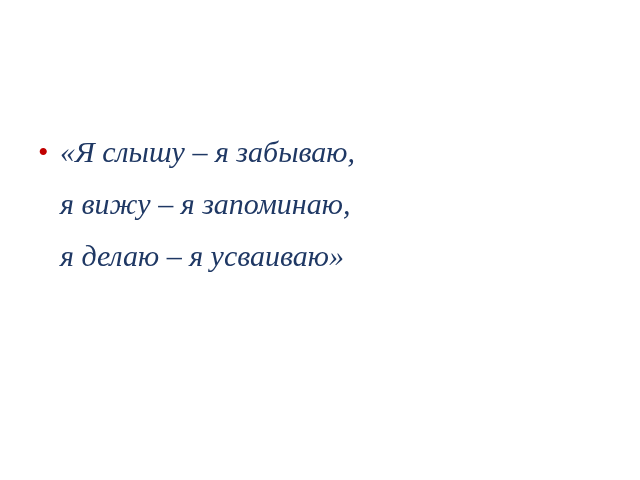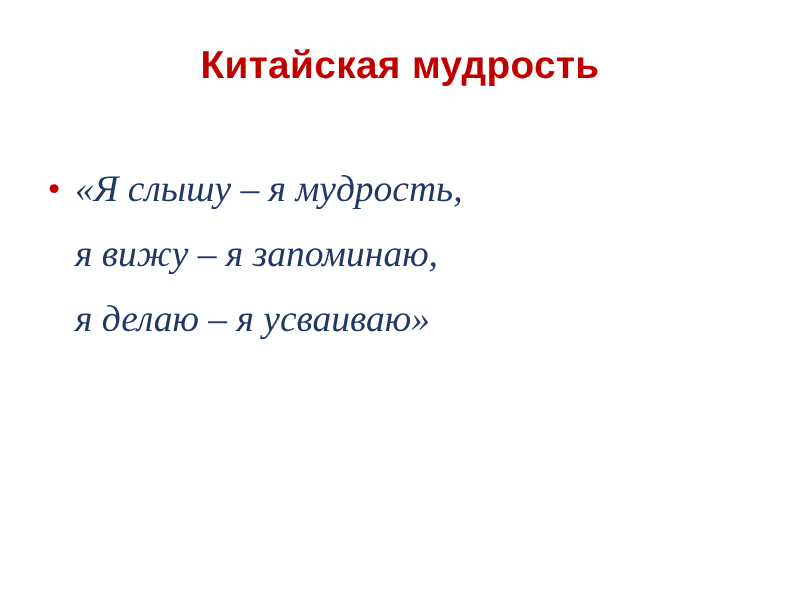--- a/index.html
+++ b/index.html
@@ -58,22 +58,21 @@
     line-height: 52px;
     color: #1F3864;
     white-space: pre-line;
   }
 </style>
 </head>
 <body>
 
 <div class="slide">
 
-  <div class="slide-title">Китайская мудрость</div>
 
   <div class="body-block">
     <span class="bullet">•</span>
-    <span class="quote-text">«Я слышу – я мудрость,
+    <span class="quote-text">«Я слышу – я забываю,
 я вижу – я запоминаю,
 я делаю – я усваиваю»</span>
   </div>
 
 </div>
 
 </body></html>

